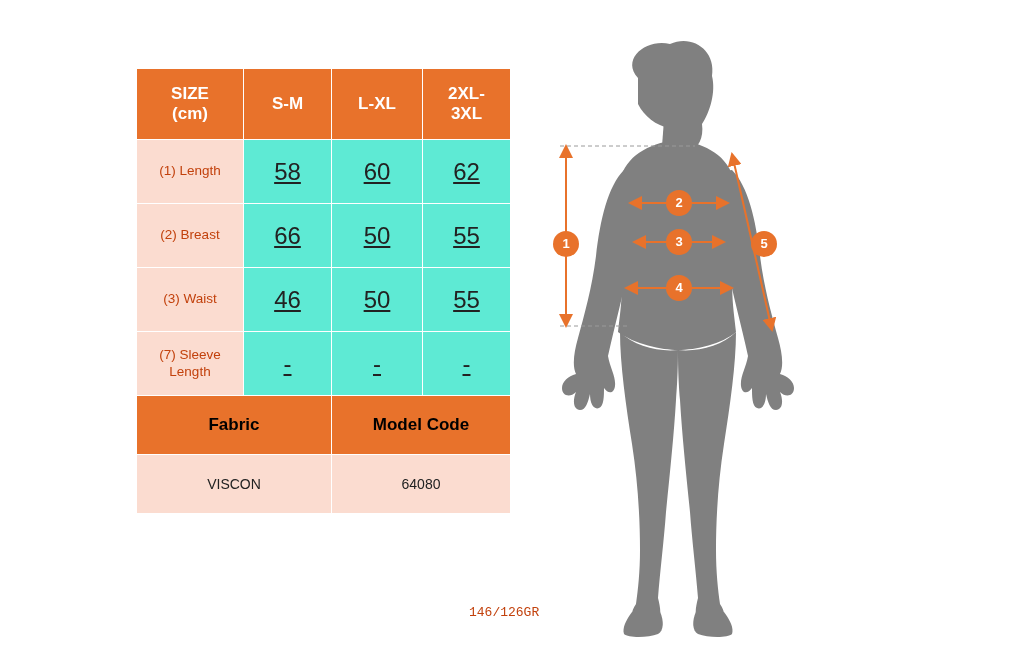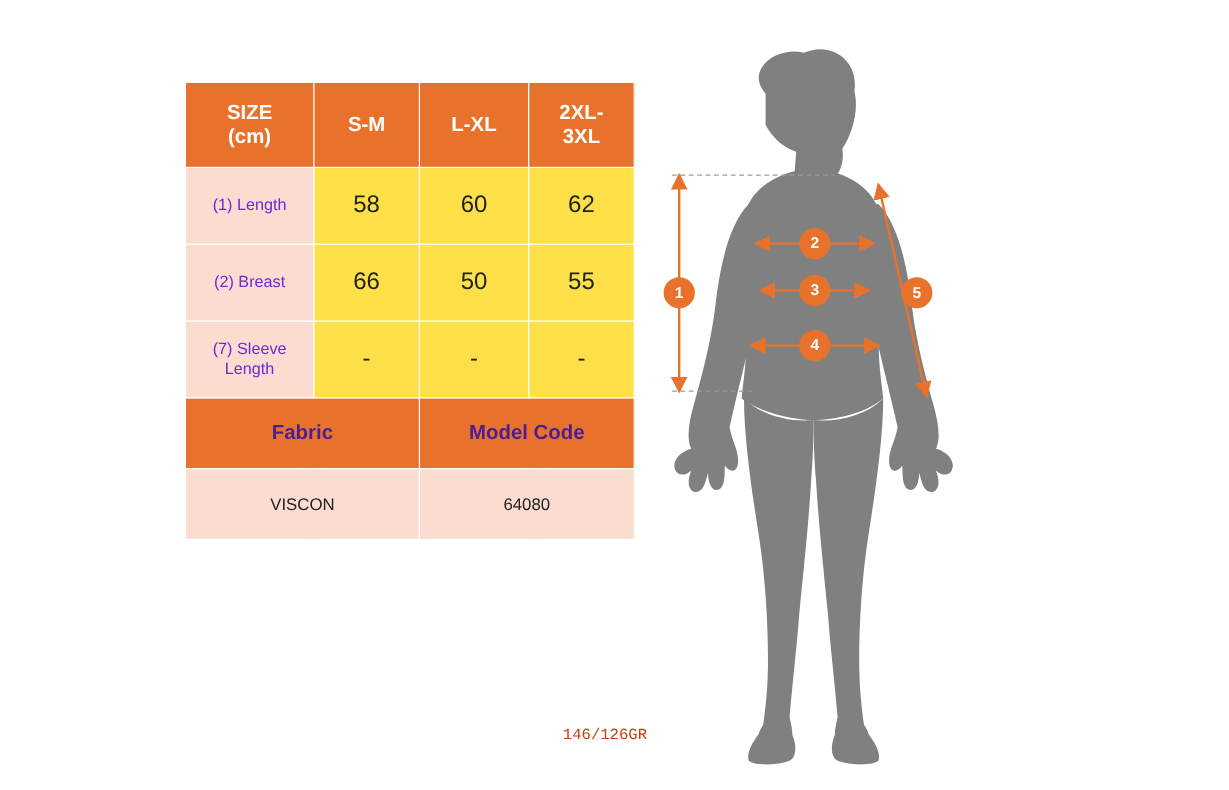--- a/index.html
+++ b/index.html
@@ -11,21 +11,21 @@
     width: 1024px;
     height: 658px;
     position: relative;
     font-family: "Liberation Sans", sans-serif;
     overflow: hidden;
   }
 
   
   #size-table {
     position: absolute;
-    left: 154px;
+    left: 136px;
     top: 68px;
     width: 372px;
     border-collapse: collapse;
     table-layout: fixed;
   }
   #size-table td, #size-table th {
     border: 1px solid #ffffff;
     text-align: center;
     vertical-align: middle;
     padding: 0;
@@ -33,34 +33,35 @@
   .hdr-cell {
     background: #E8722B;
     color: #ffffff;
     font-weight: bold;
     font-size: 17px;
     height: 70px;
     line-height: 1.15;
   }
   .label-cell {
     background: #FBDCD0;
-    color: #6d28d9;
+    color: #c2410c;
     font-size: 13.5px;
     height: 63px;
     line-height: 1.2;
   }
   .val-cell {
-    background: #fde047;
+    background: #5eead4;
     color: #222222;
-    font-size: 20px;
+    font-size: 24px;
     height: 63px;
+    text-decoration: underline;
   }
   .sub-hdr {
     background: #E8722B;
-    color: #4c1d95;
+    color: #000000;
     font-weight: bold;
     font-size: 17px;
     height: 58px;
   }
   .sub-val {
     background: #FBDCD0;
     color: #222222;
     font-size: 14px;
     height: 58px;
   }
@@ -128,20 +129,26 @@
     <td class="val-cell col-3">62</td>
   </tr>
 
   <tr>
     <td class="label-cell col-0">(2) Breast</td>
     <td class="val-cell col-1">66</td>
     <td class="val-cell col-2">50</td>
     <td class="val-cell col-3">55</td>
   </tr>
 
+  <tr>
+    <td class="label-cell col-0">(3) Waist</td>
+    <td class="val-cell col-1">46</td>
+    <td class="val-cell col-2">50</td>
+    <td class="val-cell col-3">55</td>
+  </tr>
 
 
   <tr>
     <td class="label-cell col-0">
       <div>(7) Sleeve</div>
       <div>Length</div>
     </td>
     <td class="val-cell col-1">-</td>
     <td class="val-cell col-2">-</td>
     <td class="val-cell col-3">-</td>

